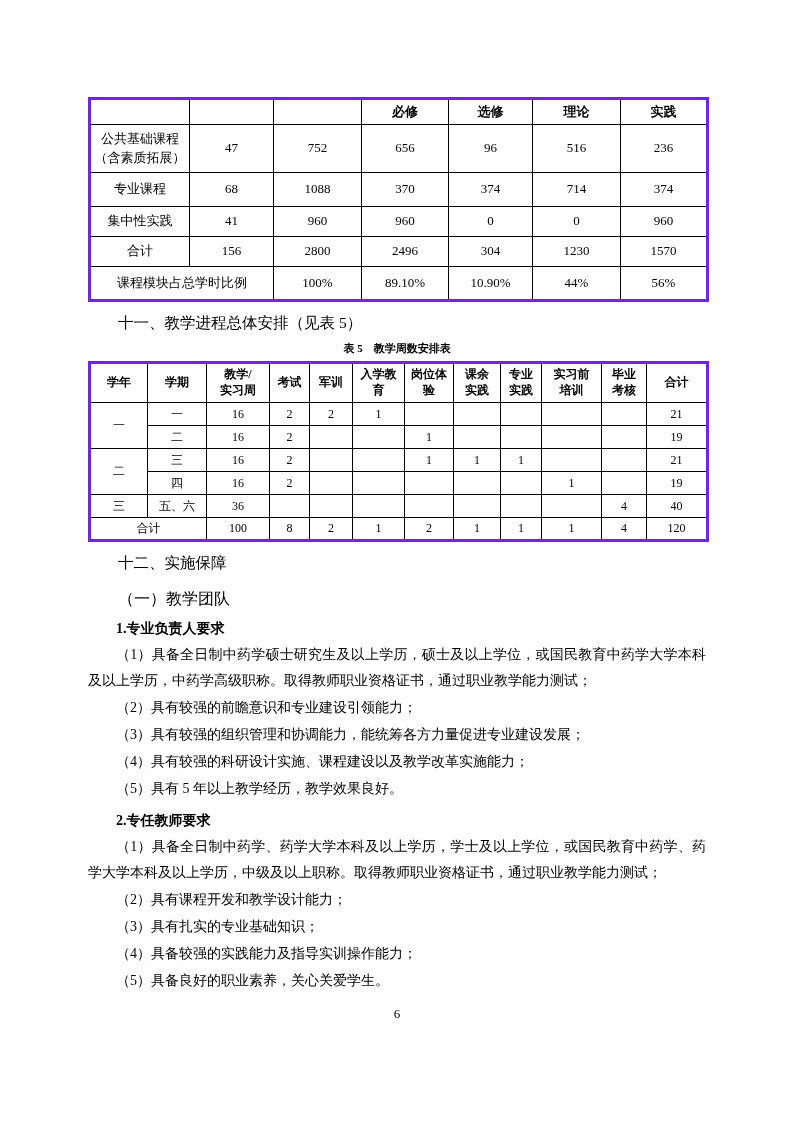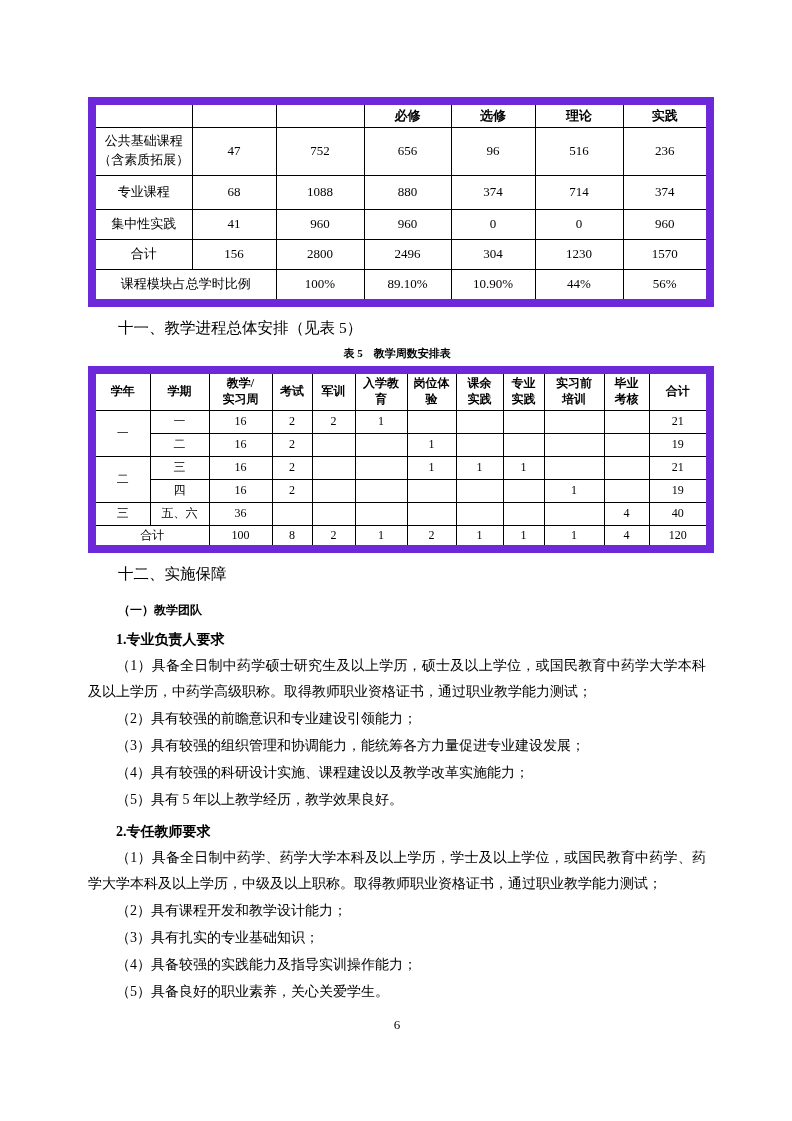--- a/index.html
+++ b/index.html
@@ -2,37 +2,37 @@
 <html><head>
 <meta charset="utf-8">
 <style>
   html,body{margin:0;padding:0;background:#fff;}
   body{
     width:792px;height:1121px;color:#000;
     font-family:"Liberation Serif","DejaVu Serif",serif;
   }
   .page{box-sizing:border-box;width:792px;height:1121px;padding:97px 86px 0 88px;overflow:hidden;}
 
-  table{border-collapse:collapse;width:618px;table-layout:fixed;border:8px solid #6d28d9;}
+  table{border-collapse:collapse;width:618px;table-layout:fixed;border:3px solid #6d28d9;}
   th,td{border:1px solid #000;text-align:center;vertical-align:middle;padding:1px 2px;overflow:hidden;}
 
   
   .t1 th{font-weight:bold;font-size:13px;}
   .t1 td{font-size:13px;white-space:pre-line;line-height:1.45;}
   .t1 .hr{height:26px;}
   .t1 .r0{height:48px;}
   .t1 .r1{height:34px;margin-left:26px;}
   .t1 .r2{height:30px;}
   .t1 .r3{height:30px;}
   .t1 .r4{height:34px;}
 
   
   .h1{font-size:15.5px;font-weight:normal;text-indent:30px;margin:10px 0 4px 0;line-height:22px;}
   .caption{text-align:center;font-weight:bold;font-size:11px;margin:2px 0 3px 0;line-height:20px;}
-  .h2{font-size:12px;font-weight:bold;text-indent:30px;margin:14px 0 8px 0;line-height:22px;}
+  .h2{font-size:16px;font-weight:normal;text-indent:30px;margin:14px 0 8px 0;line-height:22px;}
   .h3{font-size:14px;font-weight:bold;text-indent:28px;margin:8px 0 2px 0;line-height:22px;}
 
   
   .t5 th{font-weight:bold;font-size:12px;white-space:pre-line;line-height:1.3;}
   .t5 td{font-size:12px;}
   .t5 .hr{height:40px;}
   .t5 tr.br{height:23px;}
 
   p.body{font-size:14px;line-height:26px;margin:1px 0;text-align:justify;text-indent:28px;}
   .pageno{text-align:center;font-size:13px;margin-top:12px;}
@@ -69,21 +69,21 @@
       <td>752</td>
       <td>656</td>
       <td>96</td>
       <td>516</td>
       <td>236</td>
     </tr>
     <tr class="r1">
       <td>专业课程</td>
       <td>68</td>
       <td>1088</td>
-      <td>880</td>
+      <td>370</td>
       <td>374</td>
       <td>714</td>
       <td>374</td>
     </tr>
     <tr class="r2">
       <td>集中性实践</td>
       <td>41</td>
       <td>960</td>
       <td>960</td>
       <td>0</td>

